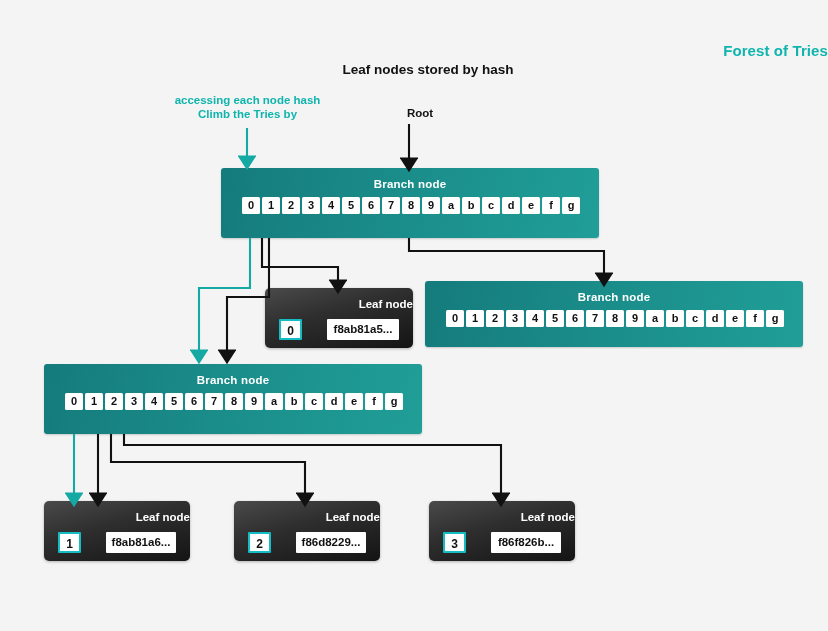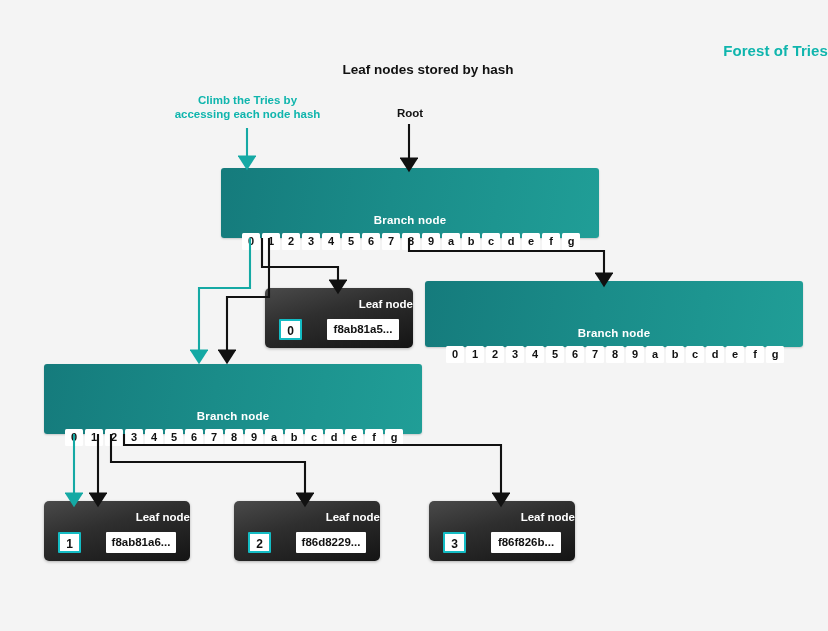--- a/index.html
+++ b/index.html
@@ -29,21 +29,21 @@
   .annot.dark{color:#111;}
 
   
   .branch{
     position:absolute;border-radius:3px;
     background:linear-gradient(100deg,#157b7c 0%,#1a8c89 45%,#209e97 100%);
     box-shadow:0 1px 2px rgba(0,0,0,.18);
   }
   .branch .node-label{
     width:100%;text-align:center;color:#fff;font-size:11.5px;font-weight:bold;
-    padding-top:10px;box-sizing:border-box;letter-spacing:.2px;margin-top:36px;
+    padding-top:10px;box-sizing:border-box;letter-spacing:.2px;
   }
   .cells{display:flex;gap:2px;padding:0 0 0 0;margin-top:7px;justify-content:flex-start;}
   .cell{
     width:18px;height:17px;background:#fff;color:#111;
     font-size:11px;font-weight:bold;line-height:17px;text-align:center;
     border-radius:1.5px;flex:0 0 auto;
   }
 
   .leaf{
     position:absolute;border-radius:5px;
@@ -71,24 +71,24 @@
 </style>
 </head>
 <body>
 
 <div id="canvas">
 
   <div class="title">Forest of Tries</div>
   <div class="subtitle">Leaf nodes stored by hash</div>
 
   <div class="annot teal" style="left:140px;top:93px;width:215px;">
+    <div>accessing each node hash</div>
     <div>Climb the Tries by</div>
-    <div>accessing each node hash</div>
-  </div>
-  <div class="annot dark" style="left:370px;top:106px;width:80px;">
+  </div>
+  <div class="annot dark" style="left:380px;top:106px;width:80px;">
     <div>Root</div>
   </div>
 
   <div class="branch" style="left:221px;top:168px;width:378px;height:70px;">
     <div class="node-label">Branch node</div>
     <div class="cells" style="padding-left:21px;">
       <div class="cell">0</div>
       <div class="cell">1</div>
       <div class="cell">2</div>
       <div class="cell">3</div>

